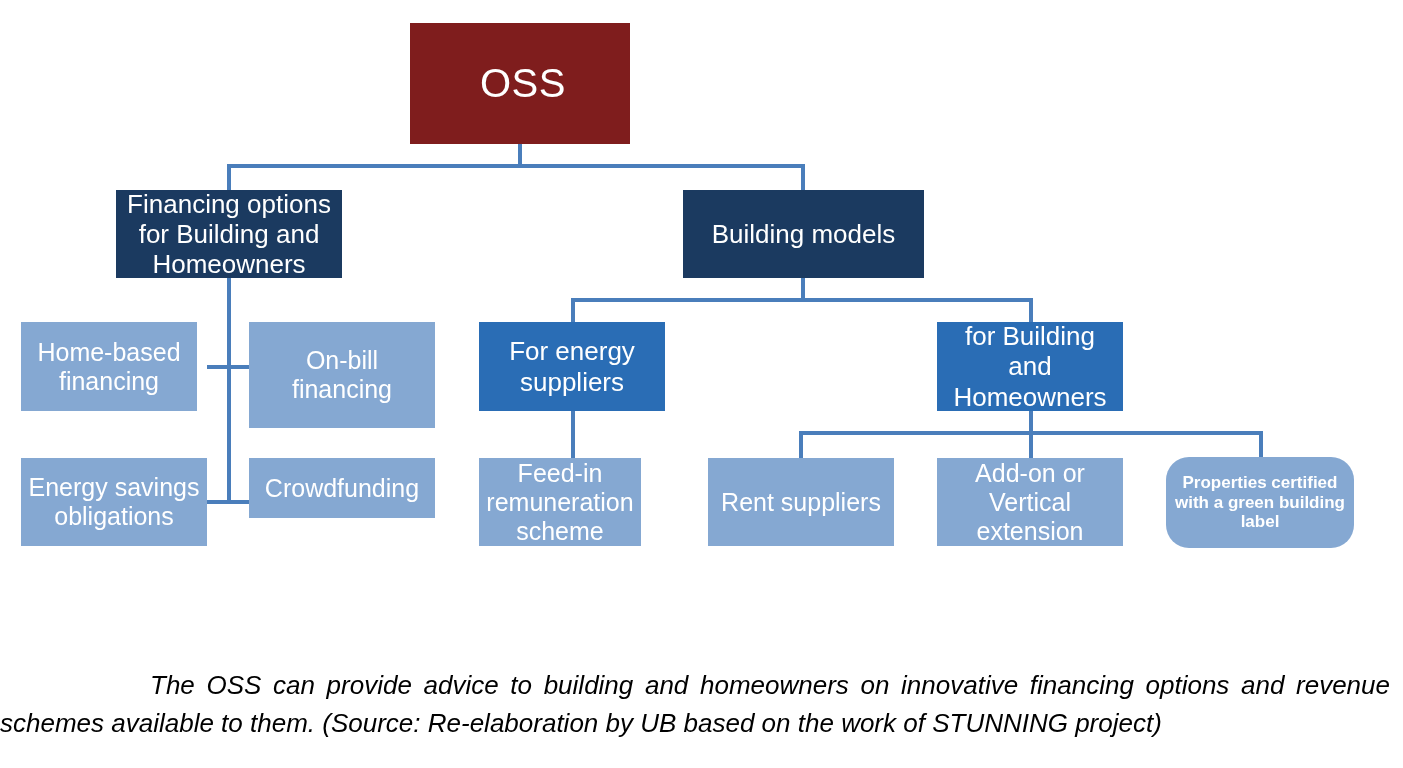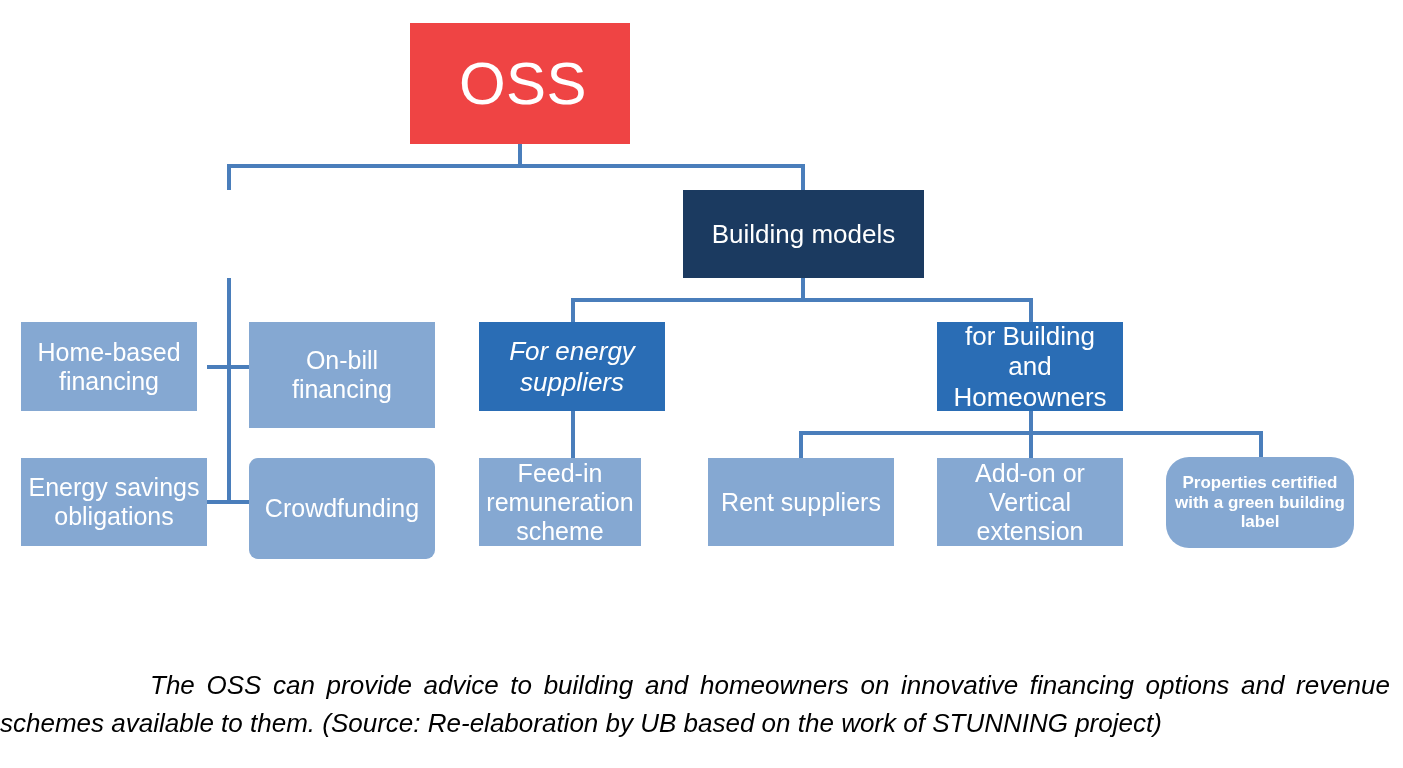--- a/index.html
+++ b/index.html
@@ -26,22 +26,22 @@
     text-align: center;
     color: #ffffff;
     font-family: "Liberation Sans", sans-serif;
     line-height: 1.16;
     box-sizing: border-box;
     padding: 2px 6px;
     z-index: 3;
     white-space: pre-line;
   }
   .node.root {
-    background: #ef4444;
-    font-size: 60px;
+    background: #7f1d1d;
+    font-size: 40px;
     letter-spacing: 0.5px;
     padding-left: 12px;
   }
   .node.level2 {
     background: #1b3a60;
     font-size: 26px;
   }
   .node.level3-mid {
     background: #2a6db5;
     font-size: 26px;
@@ -118,32 +118,33 @@
   <div class="conn h" style="left:799px; top:431px; width:462px;"></div>
 
   <div class="conn v" style="left:799px; top:431px; height:27px;"></div>
 
   <div class="conn v" style="left:1029px; top:431px; height:27px;"></div>
 
   <div class="conn v" style="left:1259px; top:431px; height:27px;"></div>
 
   <div class="node root" style="left:410px; top:23px; width:220px; height:121px;">OSS</div>
 
+  <div class="node level2" style="left:116px; top:190px; width:226px; height:88px;">Financing options for Building and Homeowners</div>
 
   <div class="node level2" style="left:683px; top:190px; width:241px; height:88px;">Building models</div>
 
   <div class="node leaf" style="left:21px; top:322px; width:176px; height:89px;">Home-based financing</div>
 
   <div class="node leaf" style="left:249px; top:322px; width:186px; height:106px;">On-bill financing</div>
 
   <div class="node leaf" style="left:21px; top:458px; width:186px; height:88px;">Energy savings obligations</div>
 
-  <div class="node leaf" style="left:249px; top:458px; width:186px; height:101px;border-radius:9px;">Crowdfunding</div>
+  <div class="node leaf" style="left:249px; top:458px; width:186px; height:60px;">Crowdfunding</div>
 
-  <div class="node level3-mid" style="left:479px; top:322px; width:186px; height:89px;font-style:italic;">For energy suppliers</div>
+  <div class="node level3-mid" style="left:479px; top:322px; width:186px; height:89px;">For energy suppliers</div>
 
   <div class="node level3-mid" style="left:937px; top:322px; width:186px; height:89px;">for Building and Homeowners</div>
 
   <div class="node leaf" style="left:479px; top:458px; width:162px; height:88px;">Feed-in remuneration scheme</div>
 
   <div class="node leaf" style="left:708px; top:458px; width:186px; height:88px;">Rent suppliers</div>
 
   <div class="node leaf" style="left:937px; top:458px; width:186px; height:88px;">Add-on or Vertical extension</div>
 
   <div class="node leaf-small" style="left:1166px; top:457px; width:188px; height:91px;">Properties certified with a green building label</div>

